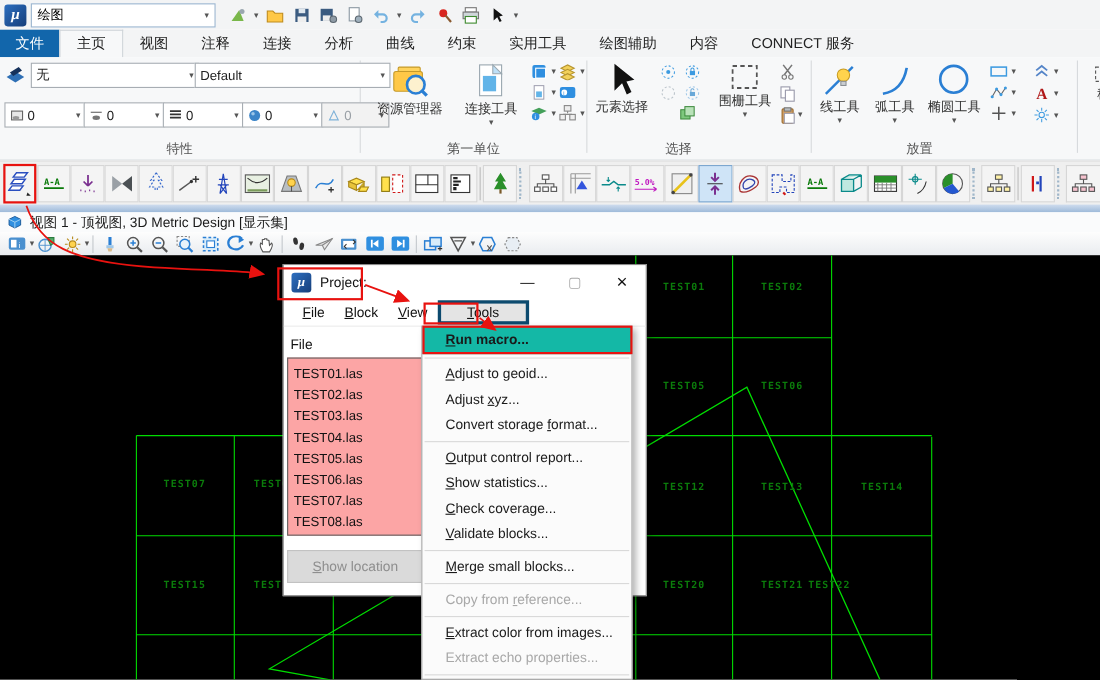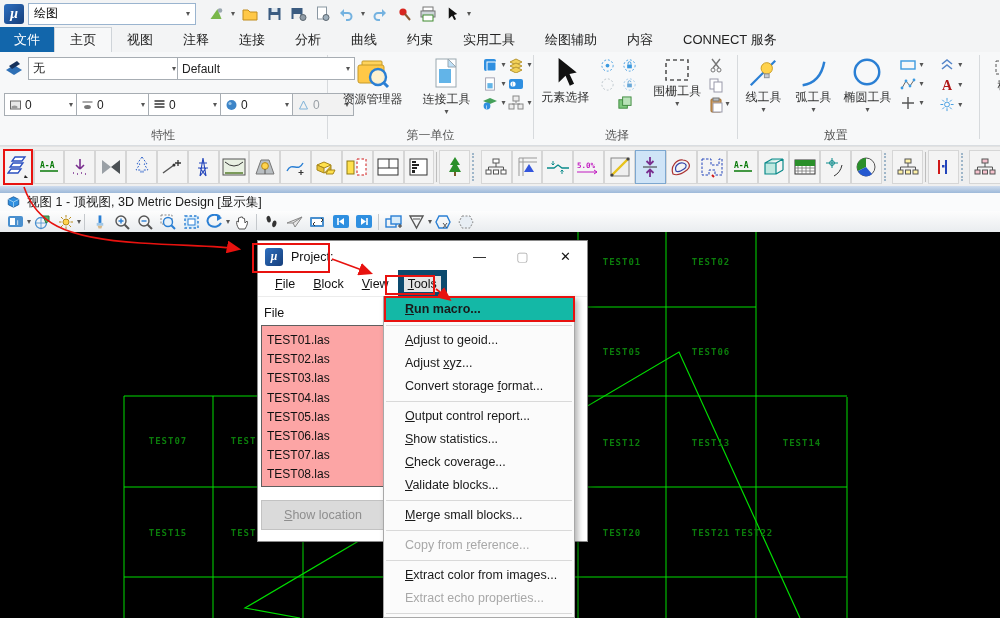--- a/index.html
+++ b/index.html
@@ -64,21 +64,21 @@
   
   .dialog{left:257px;top:240px;width:331px;height:302px;background:#fff;border:1px solid #8a8a8a;
           box-shadow:3px 3px 8px rgba(0,0,0,.35);box-sizing:border-box;z-index:10;font-size:12.5px;color:#111;}
   .dtitle{height:31px;display:flex;align-items:center;padding-left:7px;}
   .dtitle .mslogo{width:18px;height:18px;font-size:12px;margin:0 8px 0 0;}
   .dctrl{margin-left:auto;display:flex;}
   .dctrlbtn{width:43px;height:31px;display:flex;align-items:center;justify-content:center;font-size:13px;color:#111;}
   .dmax{color:#a9a9a9;}
   .dmenubar{height:24px;display:flex;align-items:center;gap:0;padding-left:8px;border-bottom:1px solid #ececec;}
   .dmenu{padding:2px 9px;}
-  .dmenu-open{background:#e4e4e4;border:6px solid #0c4a6e;padding:1px 4px;}
+  .dmenu-open{background:#e4e4e4;border:3px solid #0c4a6e;padding:1px 24px;}
   .dfilehdr{margin:9px 0 3px 6px;font-size:12.5px;}
   .dlist{position:absolute;left:3px;top:84px;width:123px;height:162px;border:1px solid #5f5f5f;background:#fca5a5;overflow:hidden;padding-top:5px;box-sizing:border-box;}
   .fitem{height:19.2px;line-height:19px;padding-left:5px;font-size:12px;white-space:nowrap;}
   .dbtn{position:absolute;left:3px;top:259px;width:122px;height:28px;background:#dadada;border:1px solid #c2c2c2;
         color:#8e8e8e;display:flex;align-items:center;justify-content:center;font-size:12.5px;}
 
   
   .menupopup{left:383px;top:296px;width:192px;height:322px;background:#fbfbfb;border:1px solid #a8a8a8;
              box-sizing:border-box;z-index:20;overflow:hidden;box-shadow:3px 3px 6px rgba(0,0,0,.3);}
   .mi{height:23px;line-height:23px;padding-left:21px;font-size:12.5px;color:#1a1a1a;white-space:nowrap;}

